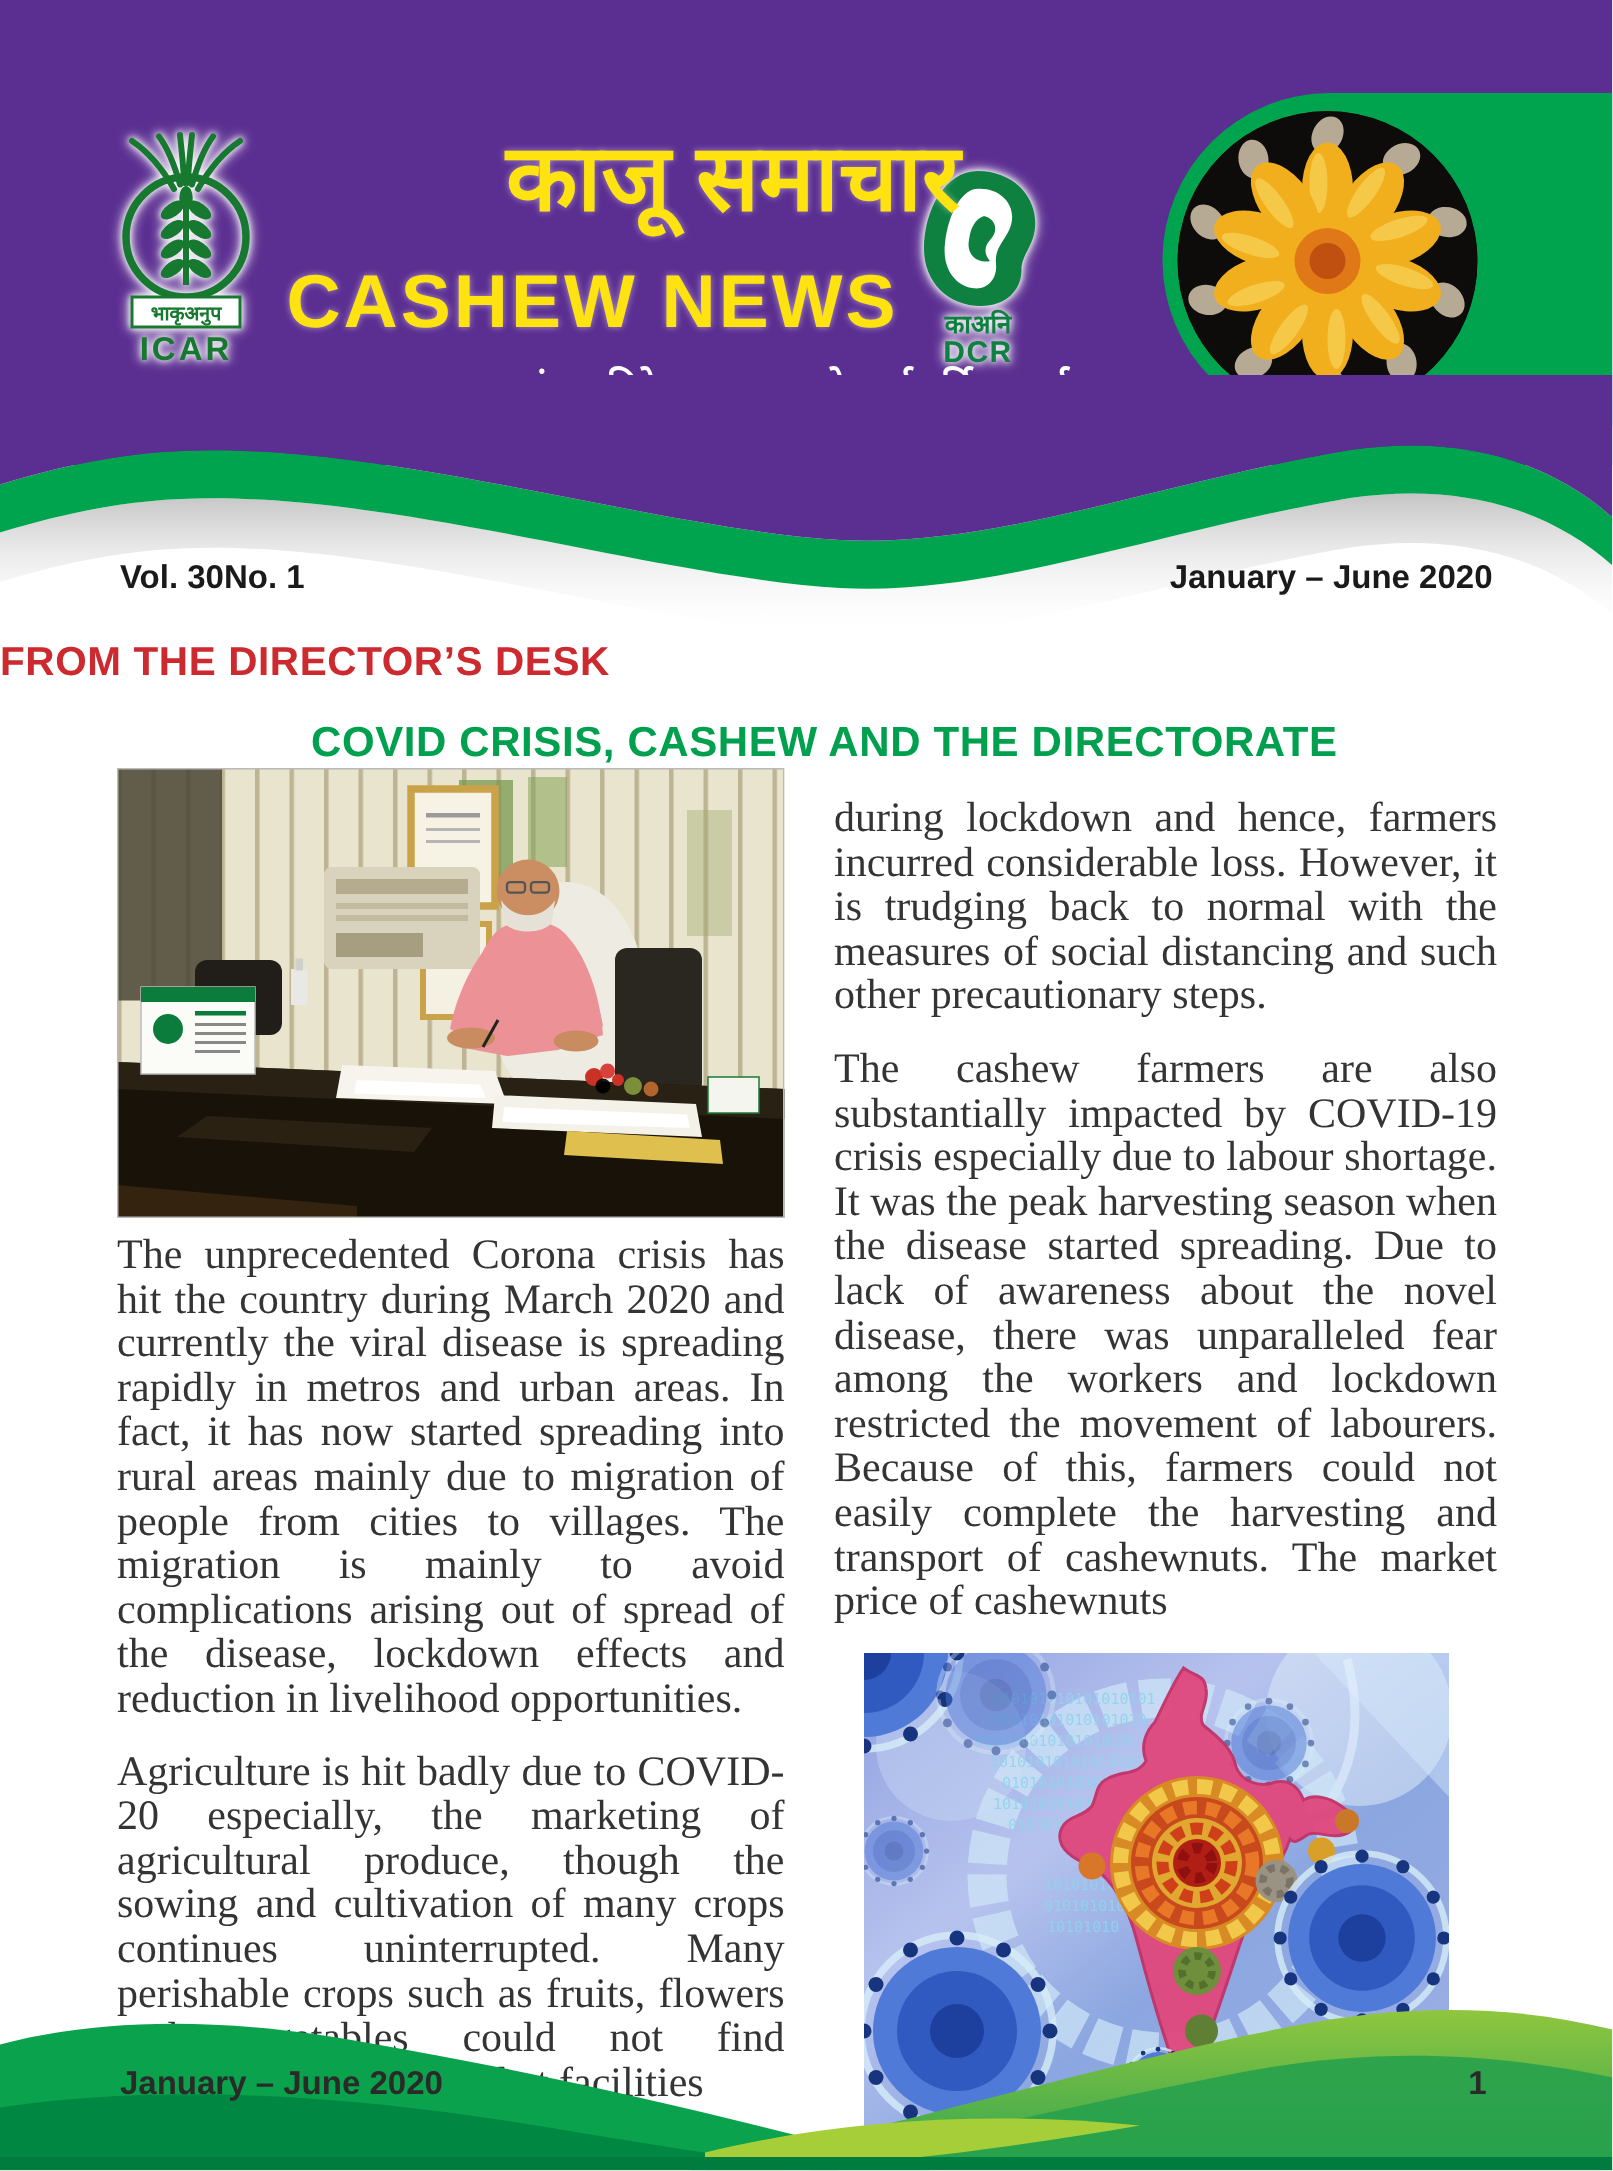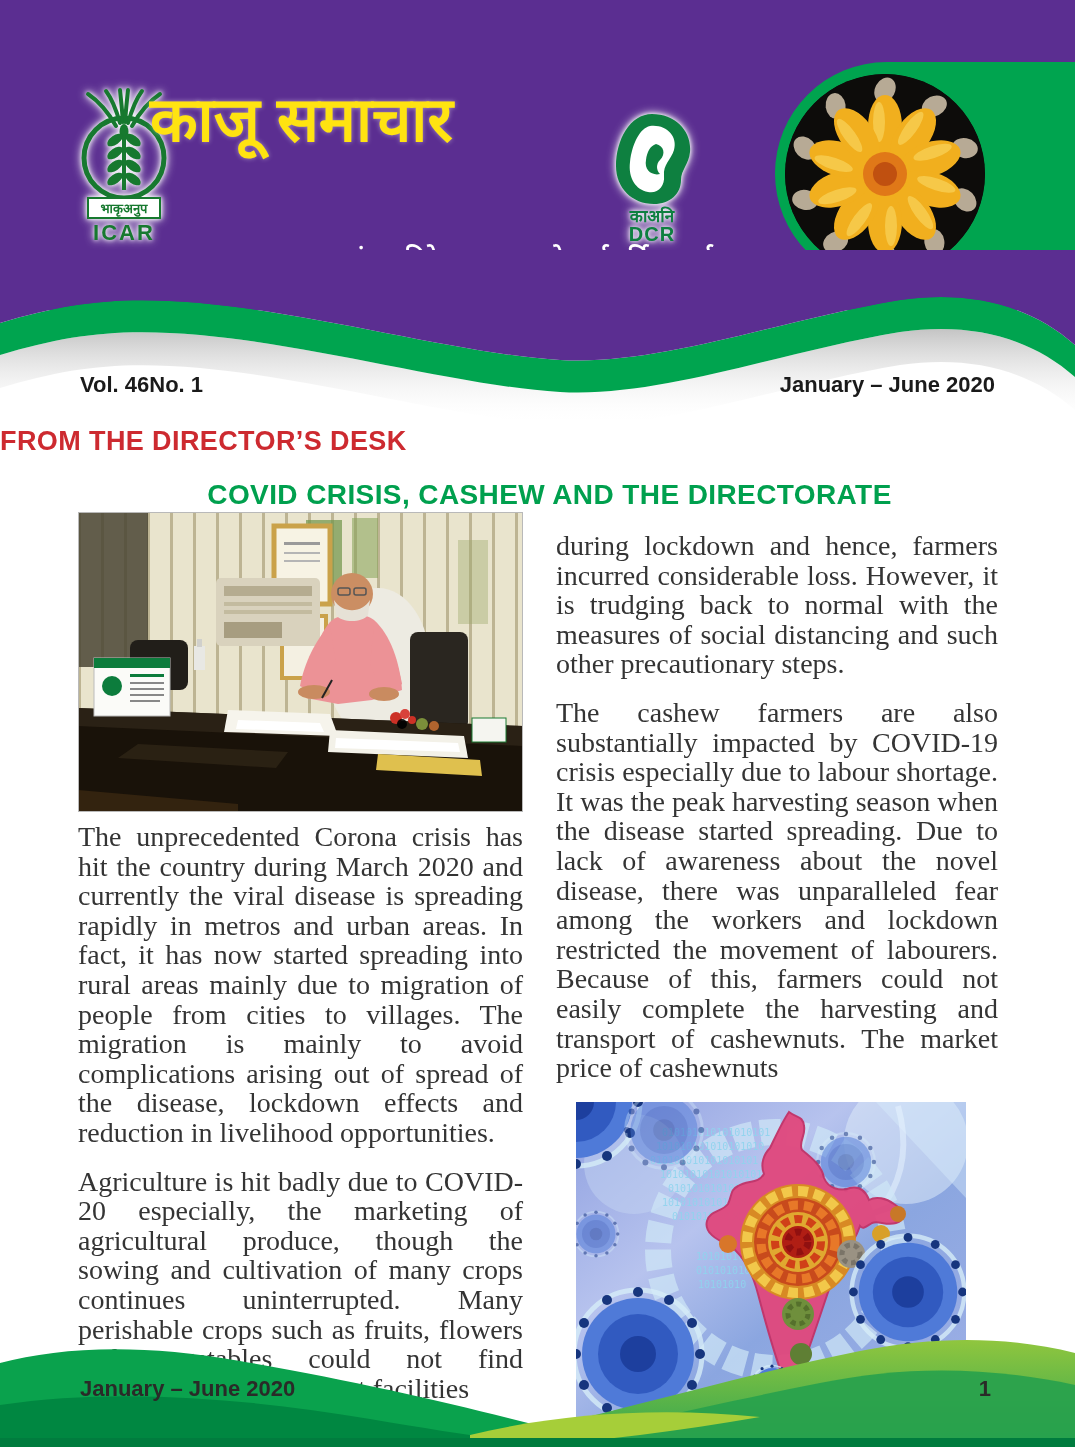--- a/index.html
+++ b/index.html
@@ -15,21 +15,21 @@
         background:#00a44f;border-radius:112px 0 0 112px;}
   .cashew-circle{position:absolute;top:12px;left:10px;width:200px;height:200px;border-radius:50%;
         overflow:hidden;background:#0d0c0a;}
   .cashew-circle svg{display:block;}
 
   .icar-logo{position:absolute;top:86px;left:60px;
         filter:drop-shadow(0 0 2px #fff) drop-shadow(0 0 4px rgba(255,255,255,.9));}
   .dcr-logo{position:absolute;top:108px;left:600px;
         filter:drop-shadow(0 0 2px #fff) drop-shadow(0 0 4px rgba(255,255,255,.9));}
 
-  .title-hi{position:absolute;top:84px;left:150px;width:490px;text-align:left;
+  .title-hi{position:absolute;top:84px;left:150px;width:490px;text-align:right;
         font-size:62px;line-height:1.15;font-weight:bold;color:#ffe311;
         font-family:"Liberation Sans","DejaVu Sans",sans-serif;
         text-shadow:0 0 5px rgba(255,255,255,.45);}
   .title-en{position:absolute;top:172px;left:150px;width:490px;text-align:center;
         font-size:50px;font-weight:bold;letter-spacing:2px;color:#ffe311;
         text-shadow:0 0 5px rgba(255,255,255,.5);}
   .sub-hi{position:absolute;top:240px;left:60px;width:760px;text-align:center;
         font-size:24px;font-weight:bold;color:#ffffff;
         font-family:"Liberation Sans","DejaVu Sans",sans-serif;}
   .sub-en{position:absolute;top:276px;left:60px;width:760px;text-align:center;
@@ -119,38 +119,39 @@
 
   <svg class="dcr-logo" width="104" height="136" viewBox="0 0 104 136">
     <path d="M52,6 C76,6 92,24 90,44 C89,56 81,62 81,72 C81,86 70,96 54,96 C32,96 16,80 16,58 C16,32 30,6 52,6 Z" fill="#0e8040"></path>
     <path d="M50,18 C66,16 78,28 74,42 C71,52 63,56 64,68 C65,78 58,86 48,84 C36,82 28,70 30,54 C32,36 40,20 50,18 Z" fill="#ffffff"></path>
     <path d="M56,36 C64,38 66,46 60,52 C56,56 56,62 60,66 C52,68 44,62 46,52 C47,44 50,38 56,36 Z" fill="#0e8040"></path>
     <text x="52" y="114" text-anchor="middle" font-size="17" font-weight="bold" fill="#0e8040">काअनि</text>
     <text x="52" y="133" text-anchor="middle" font-size="20" font-weight="bold" fill="#0e8040" letter-spacing="1">DCR</text>
   </svg>
 
   <div class="title-hi">काजू समाचार</div>
+  <div class="title-en">CASHEW NEWS</div>
   <div class="sub-hi">भा.कृ.अनु.प.–काजू अनुसंधान निदेशालय, पुत्तूर के अर्धवार्षिक वार्तापत्र</div>
   <div class="sub-en">HALF YEARLY NEWSLETTER OF ICAR-DIRECTORATE OF CASHEW RESEARCH, PUTTUR</div>
 
   <svg class="wave-svg" viewBox="0 0 1075 170" preserveAspectRatio="none">
     <defs>
       <linearGradient id="hdrShade" x1="0" y1="0" x2="0" y2="1">
         <stop offset="0" stop-color="rgba(100,100,100,0.38)"></stop>
         <stop offset="1" stop-color="rgba(255,255,255,0)"></stop>
       </linearGradient>
     </defs>
     <path d="M0,105 C70,84 120,78 200,85 C320,96 460,136 560,142 C660,148 780,102 900,82 C970,72 1030,87 1075,127 L1075,160 C1030,120 970,105 900,115 C780,135 660,181 560,175 C460,169 320,129 200,118 C120,111 70,117 0,138 Z" fill="url(#hdrShade)"></path>
     <path d="M0,73 C70,52 120,46 200,53 C320,64 460,104 560,110 C660,116 780,70 900,50 C970,40 1030,55 1075,95 L1075,127 C1030,87 970,72 900,82 C780,102 660,148 560,142 C460,136 320,96 200,85 C120,78 70,84 0,105 Z" fill="#00a44f"></path>
     <path d="M0,0 L1075,0 L1075,95 C1030,55 970,40 900,50 C780,70 660,116 560,110 C460,104 320,64 200,53 C120,46 70,52 0,73 Z" fill="#5b2e91"></path>
   </svg>
 
   <div class="issue-bar">
     <div class="issue-left">
-      <span>Vol. 46</span><span>No. 1</span>
+      <span>Vol. 30</span><span>No. 1</span>
     </div>
     <div>January – June 2020</div>
   </div>
 
   <div class="h-red">FROM THE DIRECTOR’S DESK</div>
   <div class="h-green">COVID CRISIS, CASHEW AND THE DIRECTORATE</div>
 
   <div class="col-left">
 
     <svg class="photo" width="445" height="300" viewBox="0 0 445 300">

